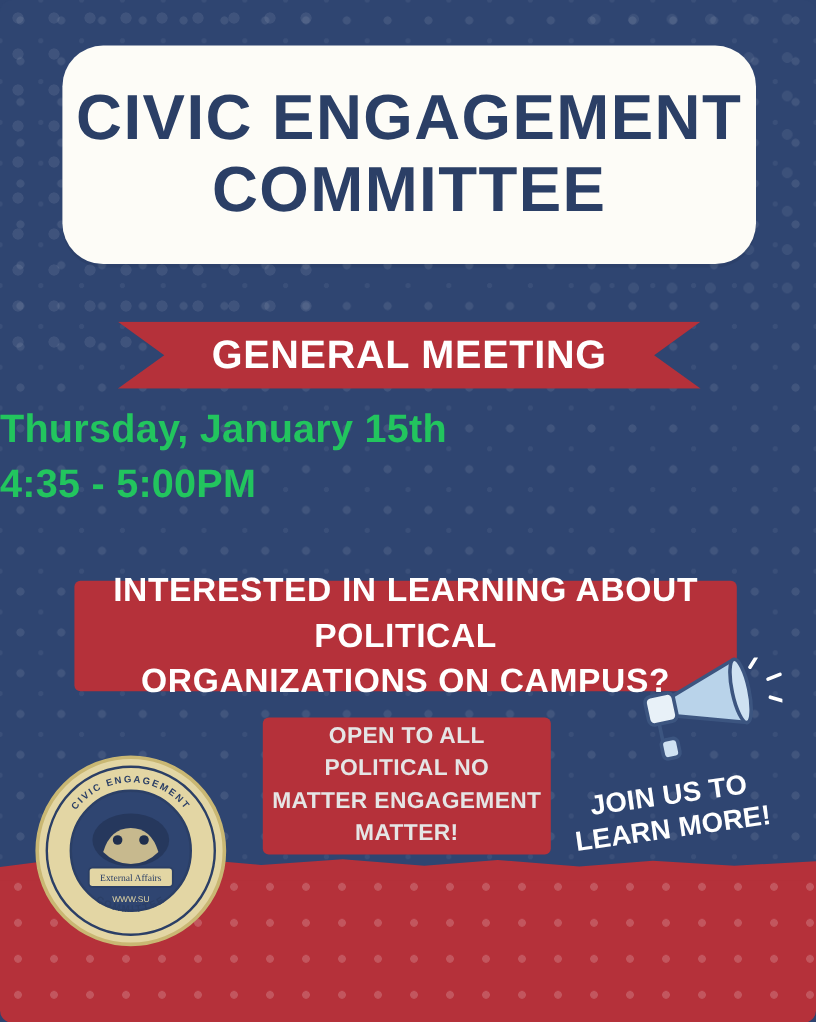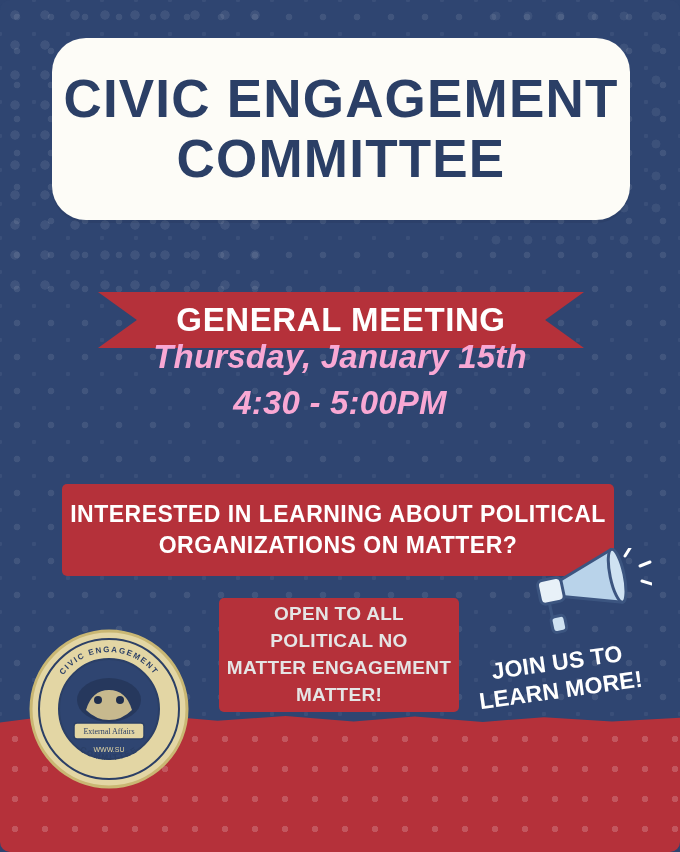--- a/index.html
+++ b/index.html
@@ -100,21 +100,20 @@
     line-height: 1.14;
     text-align: center;
     white-space: nowrap;
   }
   #ribbon-wrap {
     position: absolute;
     left: 98px;
     top: 268px;
     width: 486px;
     height: 56px;
-    margin-top: 24px;
   }
   #ribbon-shape {
     position: absolute;
     inset: 0;
     background: #b5313a;
     clip-path: polygon(0% 0%, 100% 0%, 92% 50%, 100% 100%, 0% 100%, 8% 50%);
   }
   #ribbon-label {
     position: absolute;
     inset: 0;
@@ -126,23 +125,21 @@
     font-weight: bold;
     letter-spacing: .6px;
   }
 
   
   #details {
     position: absolute;
     left: 0;
     right: 0;
     top: 334px;
-    text-align: center;
-    color: #f9a8d4;
-    font-style: italic;
+    color: #22c55e;
   }
   #details .detail-line {
     font-size: 33px;
     font-weight: bold;
     line-height: 1.38;
     letter-spacing: .2px;
   }
 
   
   #question-box {
@@ -153,21 +150,21 @@
     height: 92px;
     background: #b5313a;
     border-radius: 5px;
     display: flex;
     flex-direction: column;
     align-items: center;
     justify-content: center;
     color: #fff;
   }
   #question-box .q-line {
-    font-size: 23px;
+    font-size: 28px;
     font-weight: bold;
     letter-spacing: .5px;
     line-height: 1.35;
     text-align: center;
   }
 
   
   #open-box {
     position: absolute;
     left: 219px;
@@ -246,26 +243,26 @@
     <div class="line">COMMITTEE</div>
   </div>
 
   <div id="ribbon-wrap">
     <div id="ribbon-shape"></div>
     <div id="ribbon-label">GENERAL MEETING</div>
   </div>
 
   <div id="details">
     <div class="detail-line">Thursday, January 15th</div>
-    <div class="detail-line">4:30 - 5:00PM</div>
+    <div class="detail-line">4:35 - 5:00PM</div>
   </div>
 
   <div id="question-box">
     <div class="q-line">INTERESTED IN LEARNING ABOUT POLITICAL</div>
-    <div class="q-line">ORGANIZATIONS ON MATTER?</div>
+    <div class="q-line">ORGANIZATIONS ON CAMPUS?</div>
   </div>
 
   <div id="open-box">
     <div class="o-line">OPEN TO ALL</div>
     <div class="o-line">POLITICAL NO</div>
     <div class="o-line">MATTER ENGAGEMENT</div>
     <div class="o-line">MATTER!</div>
   </div>
 
   <svg id="megaphone" viewBox="0 0 128 90">

